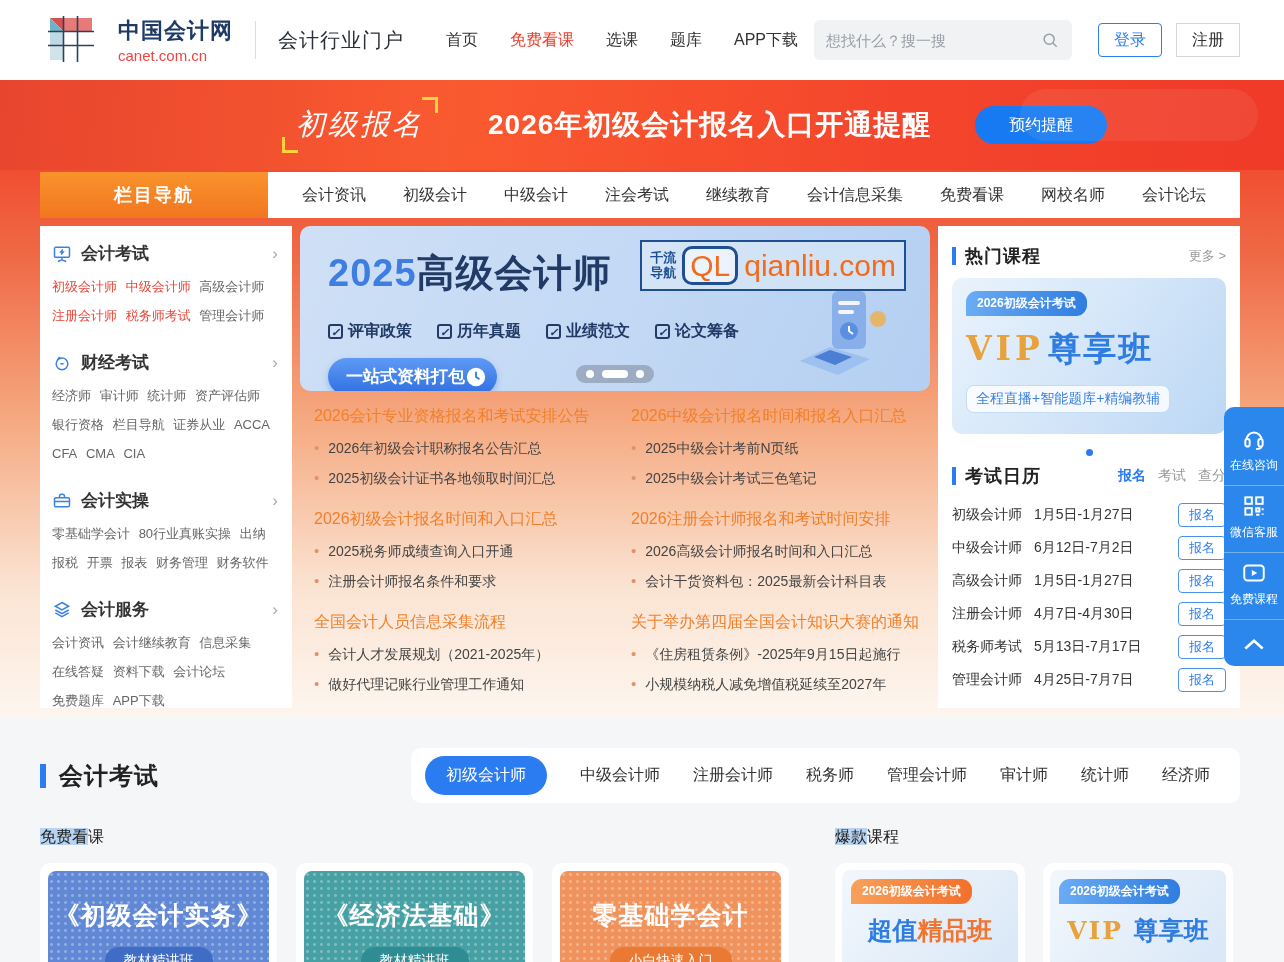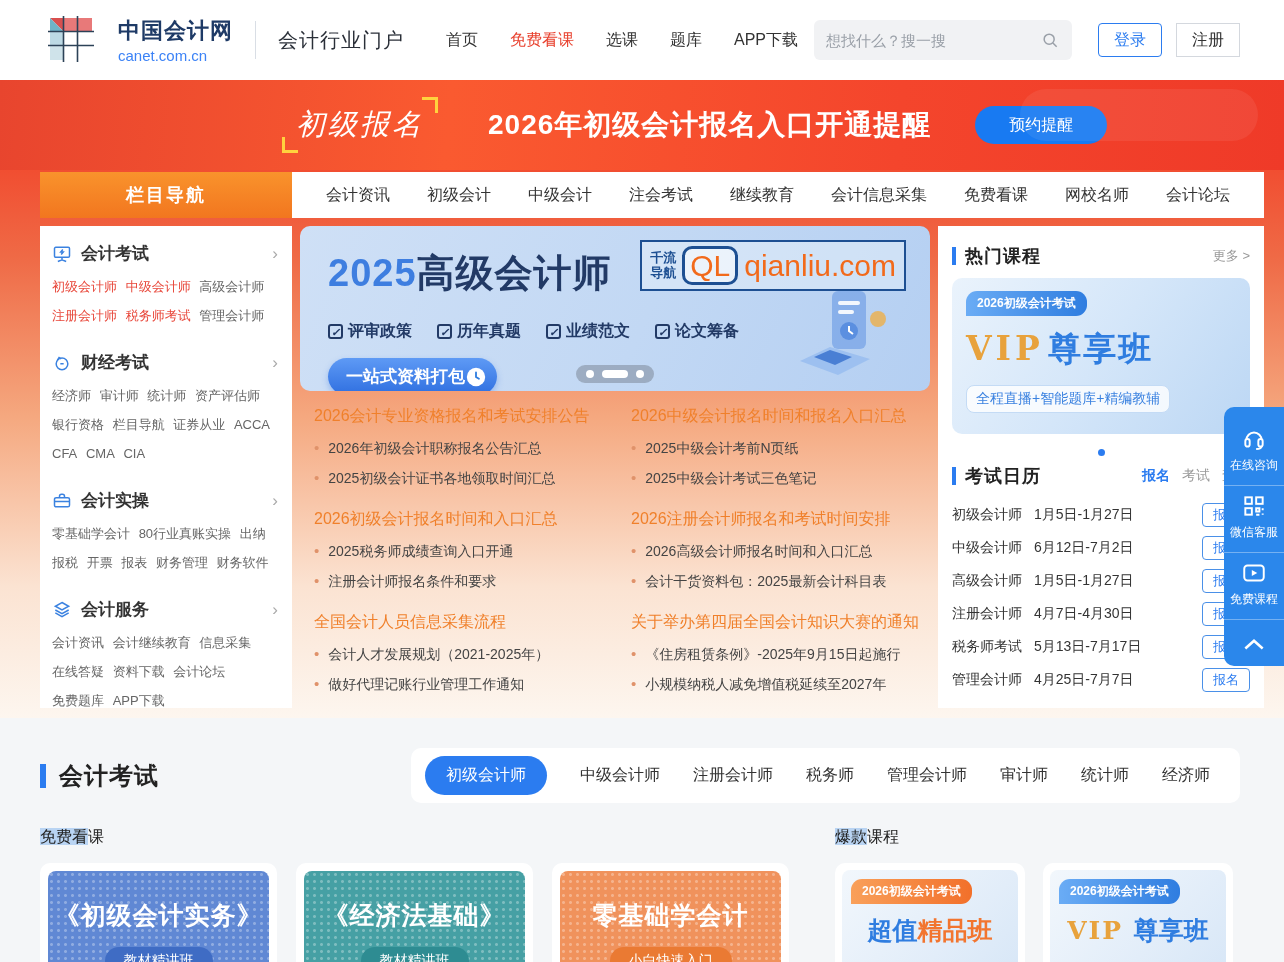--- a/index.html
+++ b/index.html
@@ -4,21 +4,21 @@
 <style>
 * { margin:0; padding:0; box-sizing:border-box; }
 body {
   width:1284px; height:962px; overflow:hidden; position:relative;
   font-family:"Liberation Sans", sans-serif; background:#fff; color:#333;
 }
 
 .header { height:80px; background:#fff; display:flex; align-items:center; padding:0 44px 0 48px; }
 .brand { display:flex; gap:24px; }
 .brand-text .brand-name { font-size:22px; font-weight:bold; color:#1e3a66; letter-spacing:1px; }
-.brand-text .brand-domain { font-size:15px; color:#3b82f6; margin-top:1px; }
+.brand-text .brand-domain { font-size:15px; color:#ef4444; margin-top:1px; }
 .h-divider { width:1px; height:38px; background:#d9dee5; margin:0 22px; }
 .portal { font-size:20px; color:#2a2f38; letter-spacing:1px; }
 .top-nav { display:flex; gap:32px; margin-left:42px; font-size:16px; color:#333; }
 .top-nav span { cursor:pointer; }
 .top-nav .red { color:#e8402d; }
 .search-box { margin-left:auto; width:258px; height:40px; background:#f1f2f4; border-radius:6px;
   display:flex; align-items:center; padding:0 12px; }
 .search-box input { border:none; outline:none; background:transparent; flex:1; font-size:15px; color:#333;
   font-family:"Liberation Sans", sans-serif; }
 .search-box input::placeholder { color:#9aa0a8; }
@@ -35,21 +35,21 @@
 .promo-tag::before { content:""; position:absolute; top:-4px; right:-2px; width:13px; height:13px;
   border-top:3px solid #ffd23e; border-right:3px solid #ffd23e; }
 .promo-tag::after { content:""; position:absolute; bottom:-4px; left:-2px; width:13px; height:13px;
   border-bottom:3px solid #ffd23e; border-left:3px solid #ffd23e; }
 .promo-title { font-size:28px; font-weight:bold; color:#fff; margin-left:52px; letter-spacing:1px; }
 .promo-btn { margin-left:44px; width:132px; height:38px; border-radius:19px; border:none;
   background:#187af2; color:#fff; font-size:16px; cursor:pointer; }
 .promo-glow { position:absolute; right:26px; top:9px; width:238px; height:52px;
   background:rgba(255,255,255,0.07); border-radius:26px; }
 
-.main { height:548px; padding:2px 20px 0 40px;
+.main { height:548px; padding:2px 44px 0 40px;
   background:linear-gradient(180deg,#f14e31 0%,#ef6a46 16%,#f5a87f 45%,#fbe3d2 76%,#fdf6ef 100%); }
 .channel-row { display:flex; height:46px; }
 .channel-title { width:252px; background:linear-gradient(180deg,#f9932c,#f2761f); color:#fff;
   font-size:18px; font-weight:bold; display:flex; align-items:center; justify-content:center; letter-spacing:2px; }
 .channel-tabs { flex:1; background:#fff; display:flex; align-items:center; padding:0 34px; gap:37px;
   font-size:16px; color:#333; }
 .channel-tabs span { cursor:pointer; white-space:nowrap; }
 .content-row { display:flex; gap:8px; margin-top:8px; height:482px; }
 
 .sidebar { width:252px; background:#fff; padding:16px 10px 10px 12px; overflow:hidden; }

